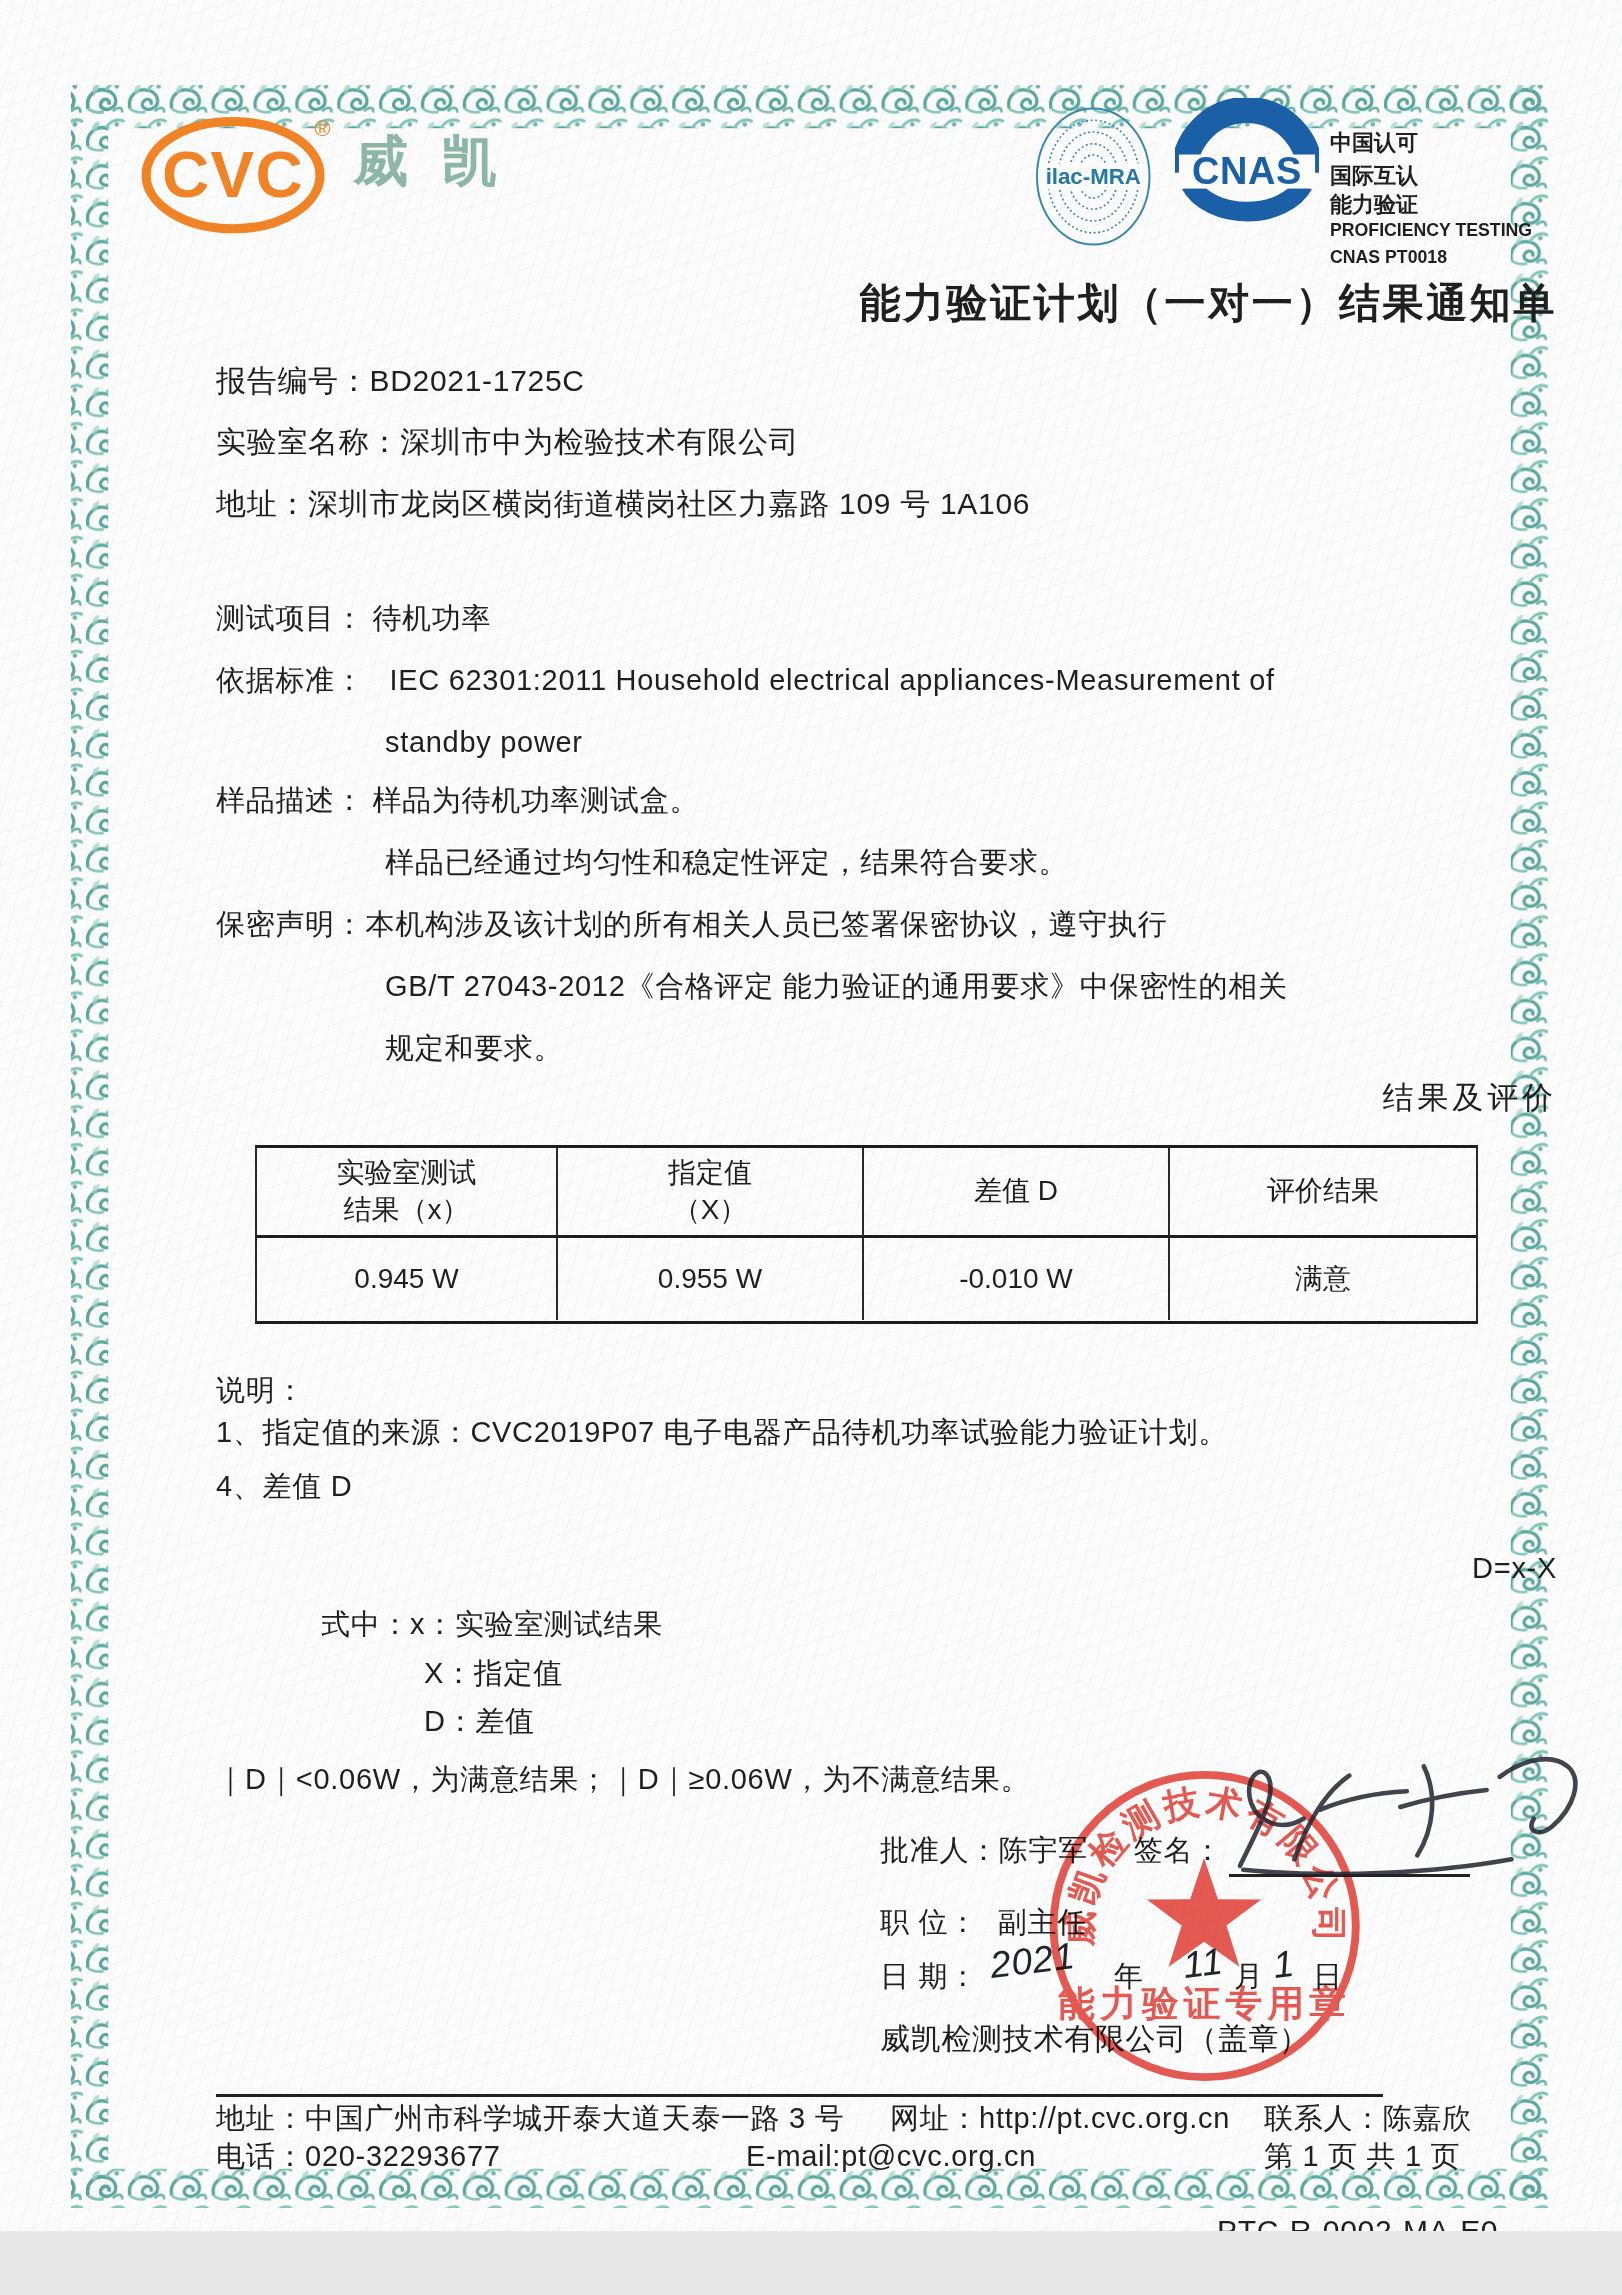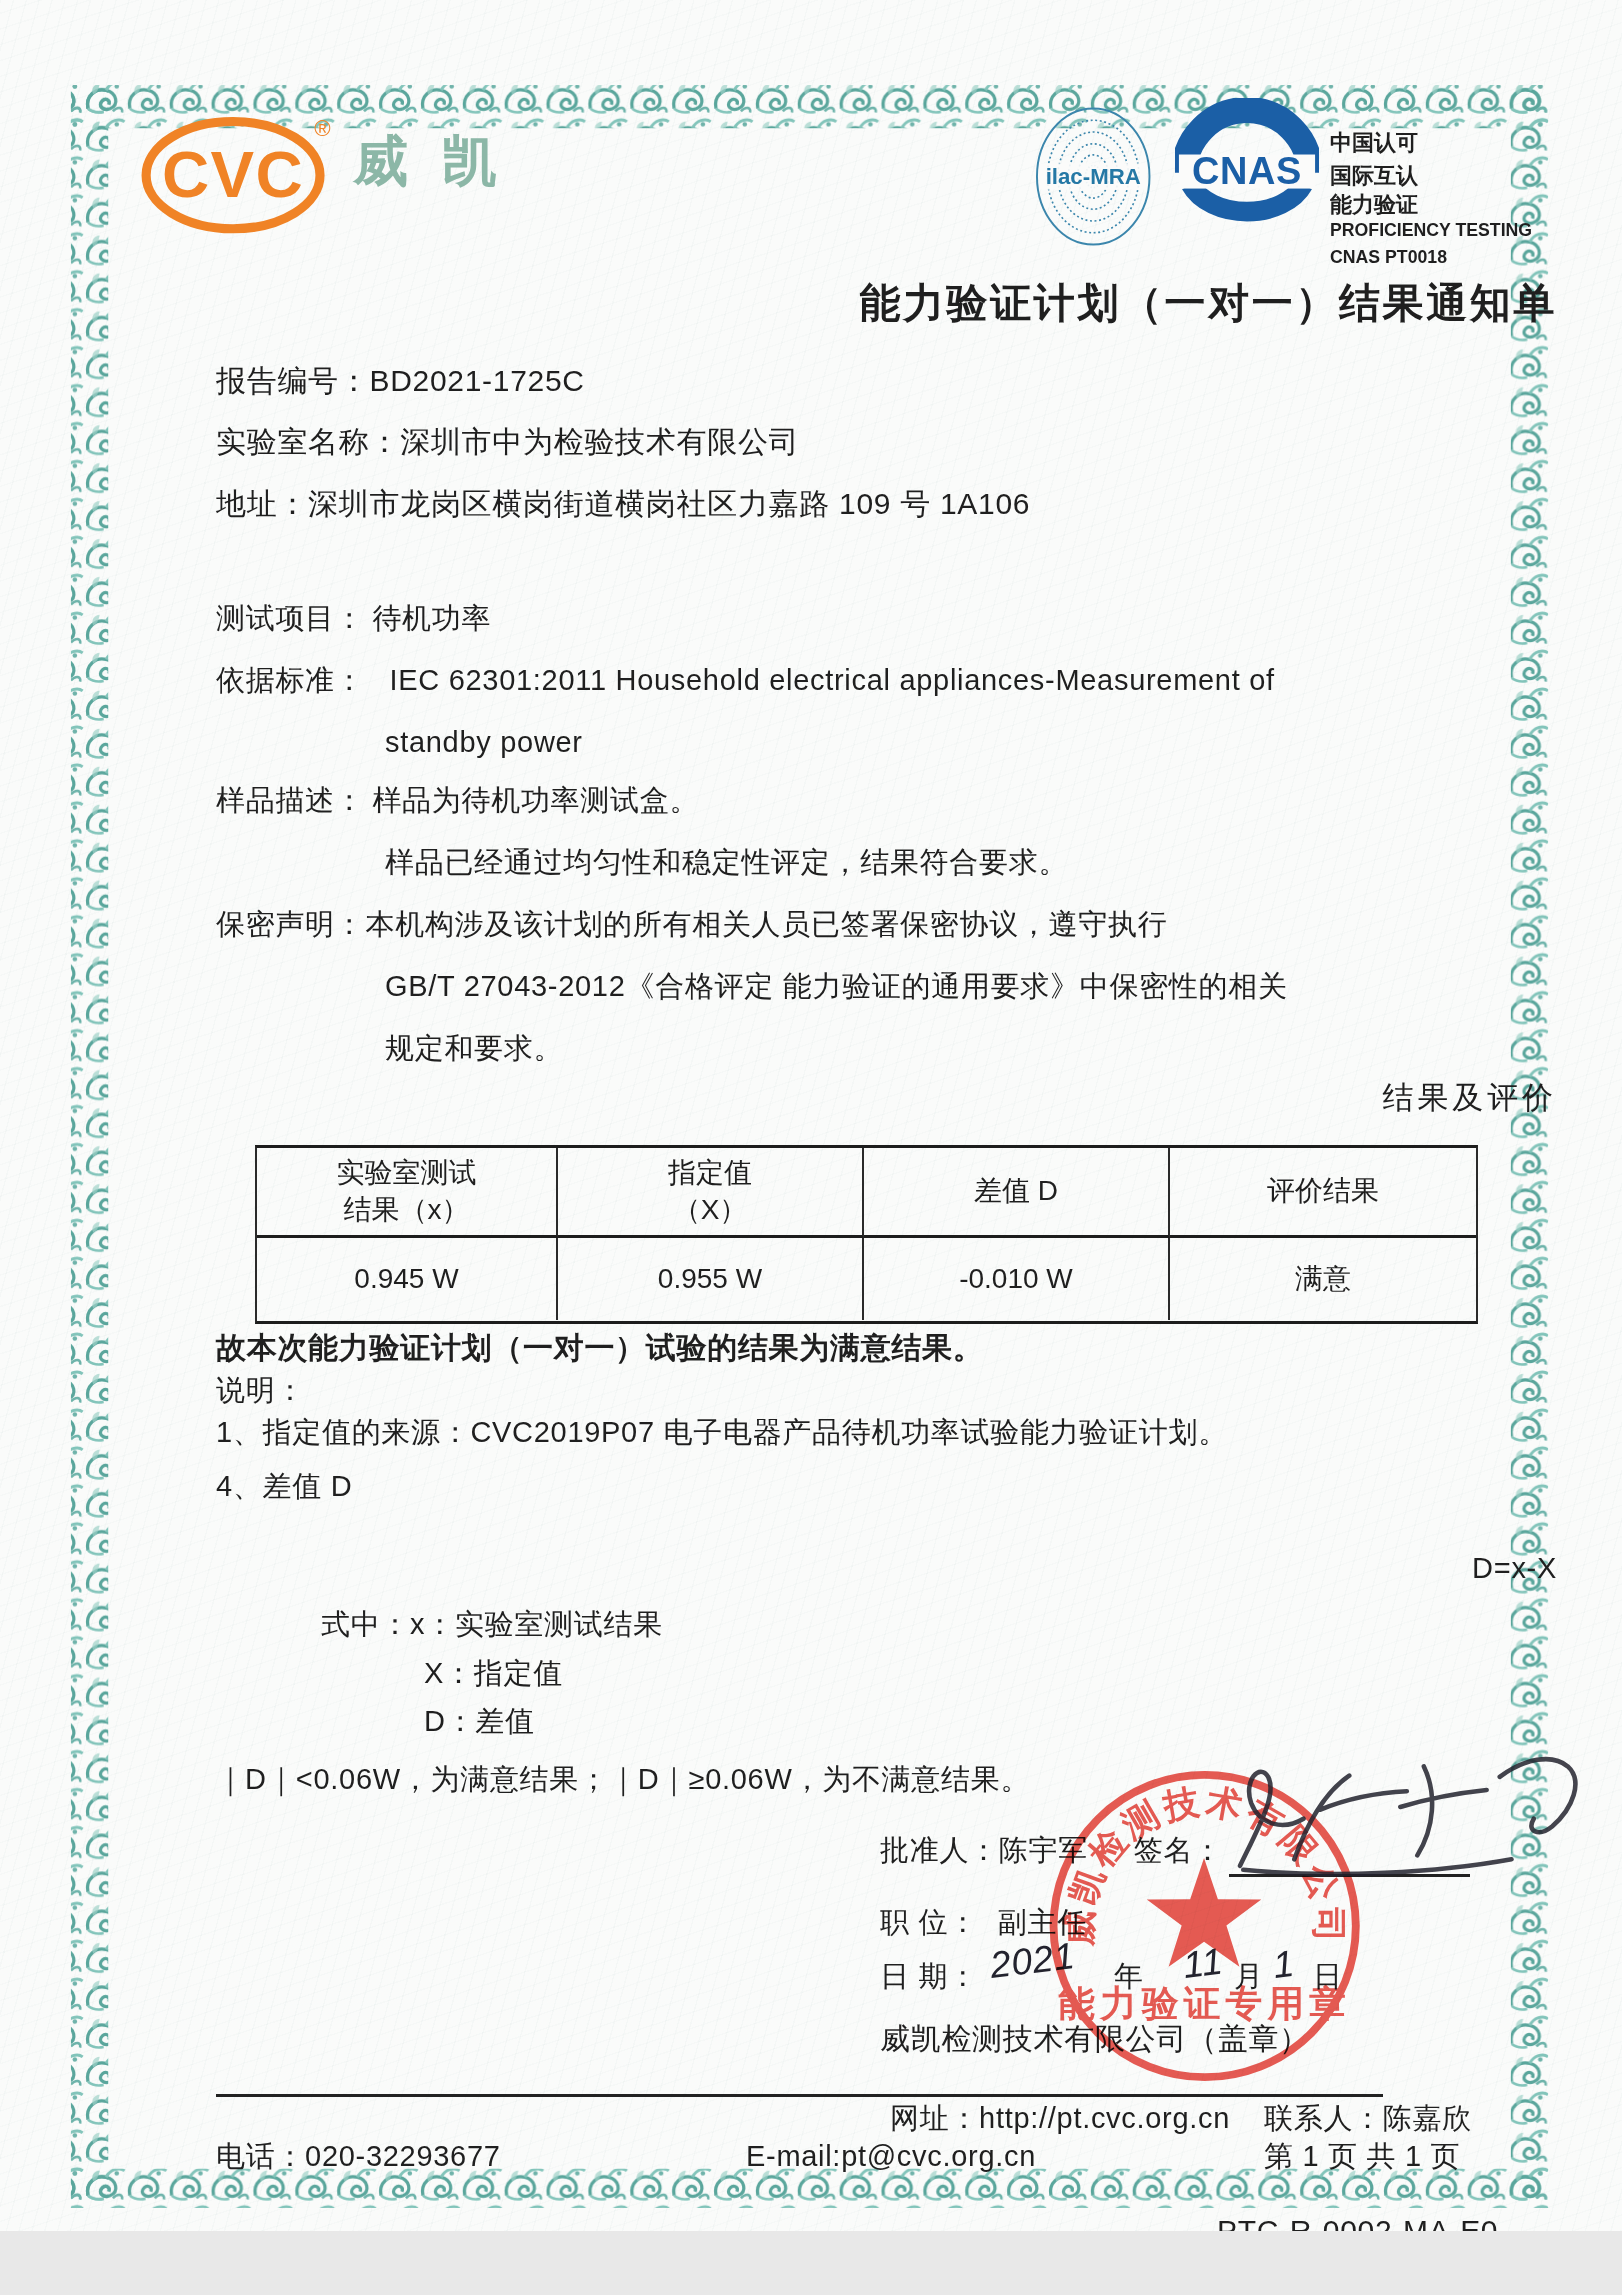--- a/index.html
+++ b/index.html
@@ -135,21 +135,20 @@
     </div>
     <div class="cell hrow">
       <span>评价结果</span>
     </div>
     <div class="cell">0.945 W</div>
     <div class="cell">0.955 W</div>
     <div class="cell">-0.010 W</div>
     <div class="cell">满意</div>
   </div>
 
-  <div class="ln bold" style="left:216px;top:1331px;font-size:30px">故本次能力验证计划（一对一）试验的结果为满意结果。</div>
   <div class="ln" style="left:216px;top:1374px">说明：</div>
   <div class="ln" style="left:216px;top:1416px">1、指定值的来源：CVC2019P07 电子电器产品待机功率试验能力验证计划。</div>
   <div class="ln" style="left:216px;top:1470px">4、差值 D</div>
   <div class="ln center" style="top:1552px">D=x-X</div>
   <div class="ln" style="left:321px;top:1608px">
     <span>式中：</span><span>x：实验室测试结果</span>
   </div>
   <div class="ln" style="left:424px;top:1657px">X：指定值</div>
   <div class="ln" style="left:424px;top:1705px">D：差值</div>
   <div class="ln" style="left:216px;top:1763px">｜D｜&lt;0.06W，为满意结果；｜D｜≥0.06W，为不满意结果。</div>
@@ -192,20 +191,23 @@
     <g fill="none" stroke="#23232e" stroke-width="7" stroke-linecap="round" opacity="0.85">
       <path d="M1895,2852 C1925,2790 1952,2742 1938,2716 C1925,2694 1900,2722 1912,2756 C1925,2790 1962,2798 1992,2780"></path>
       <path d="M1978,2842 C2000,2780 2030,2736 2062,2714 M2018,2766 C2062,2748 2108,2740 2150,2738"></path>
       <path d="M2176,2700 C2196,2742 2192,2794 2166,2836 M2140,2762 C2186,2748 2234,2740 2272,2736"></path>
       <path d="M2292,2716 C2330,2688 2372,2680 2396,2700 C2420,2722 2404,2764 2372,2792 C2352,2808 2332,2800 2344,2780"></path>
       <path d="M1900,2858 C2040,2872 2200,2862 2310,2842"></path>
     </g>
   </svg>
 
   <div class="rule" style="left:216px;top:2094px;width:1167px;height:2.6px"></div>
+  <div class="ln" style="left:216px;top:2102px">
+    <span>地址：</span><span>中国广州市科学城开泰大道天泰一路 3 号</span>
+  </div>
   <div class="ln" style="left:890px;top:2102px">
     <span>网址：</span><span>http://pt.cvc.org.cn</span>
   </div>
   <div class="ln" style="left:1264px;top:2102px">
     <span>联系人：</span><span>陈嘉欣</span>
   </div>
   <div class="ln" style="left:216px;top:2140px">
     <span>电话：</span><span>020-32293677</span>
   </div>
   <div class="ln" style="left:746px;top:2140px">E-mail:pt@cvc.org.cn</div>

